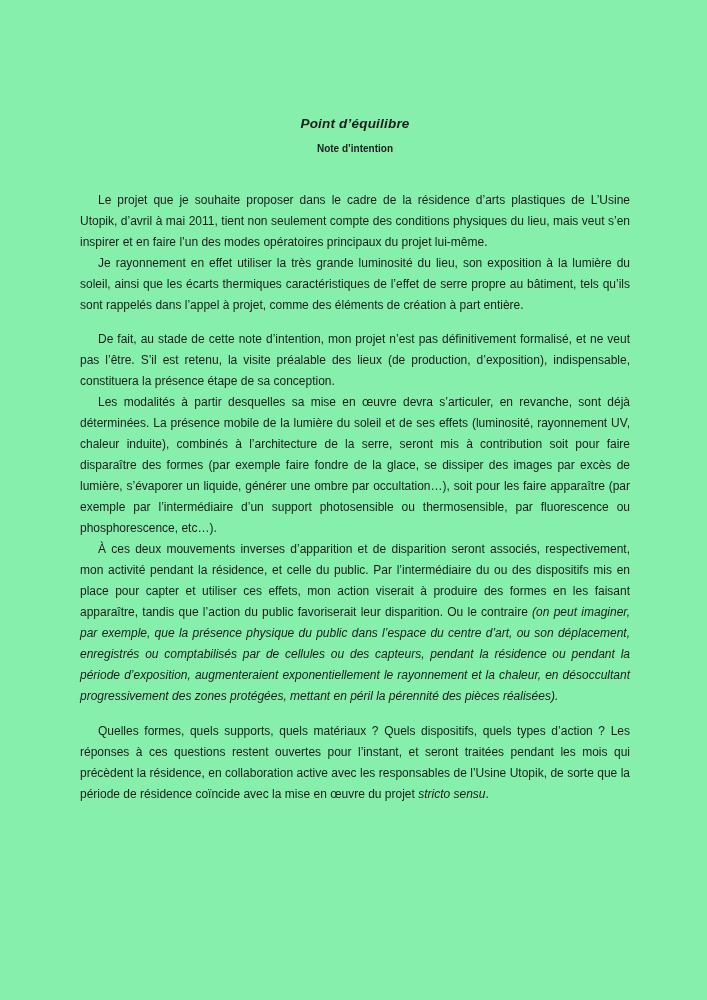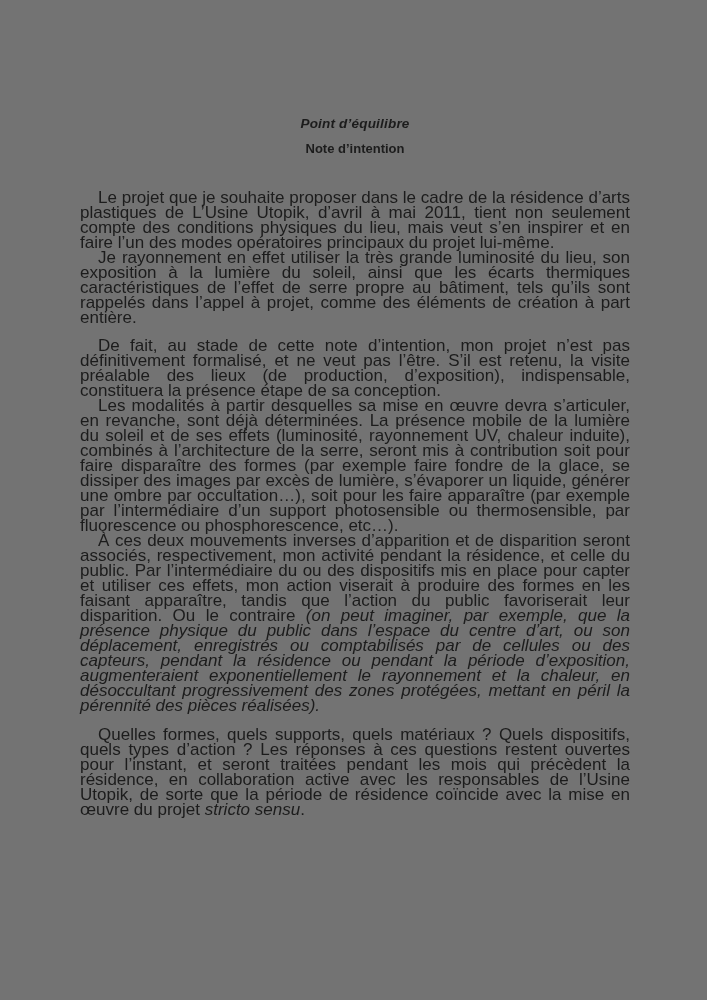--- a/index.html
+++ b/index.html
@@ -5,46 +5,46 @@
   html, body {
     margin: 0;
     padding: 0;
     background: #ffffff;
   }
   .page {
     position: relative;
     width: 707px;
     height: 1000px;
     box-sizing: border-box;
-    background: #737373;
+    background: #86efac;
     padding: 116px 77px 0 80px;
     overflow: hidden;
     font-family: "Liberation Sans", sans-serif;
     color: #1c1c1c;
   }
   .doc-title {
     margin: 0;
     font-size: 13.5px;
     line-height: 16px;
     font-weight: bold;
     font-style: italic;
     text-align: center;
     letter-spacing: 0.2px;
   }
   .doc-subtitle {
     margin: 10px 0 0 0;
-    font-size: 13px;
+    font-size: 10px;
     line-height: 14px;
     font-weight: bold;
     text-align: center;
   }
   .doc-body {
     margin-top: 34px;
-    font-size: 17px;
-    line-height: 15px;
+    font-size: 12px;
+    line-height: 21px;
     text-align: justify;
   }
   .doc-body p {
     margin: 0;
     padding: 0;
     text-indent: 18px;
   }
   .doc-body p.space-before {
     margin-top: 13.4px;
   }

